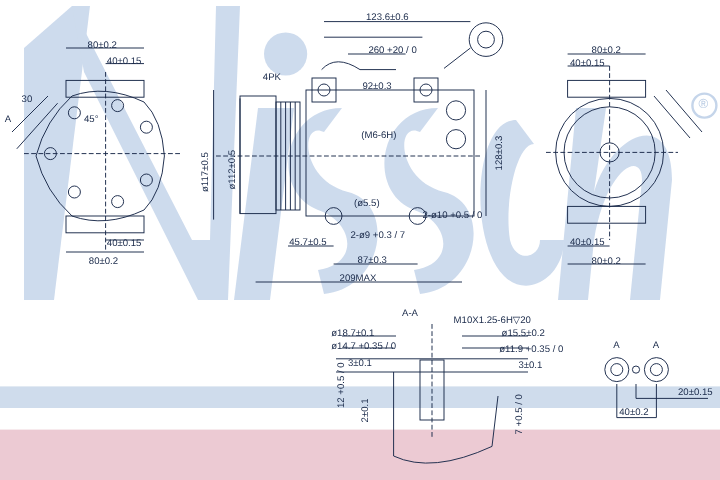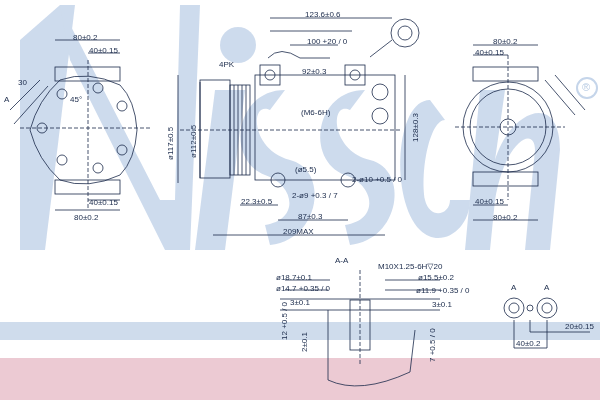--- a/index.html
+++ b/index.html
@@ -135,29 +135,29 @@
 <div class="lbl" style="left:73px;top:33px;">80±0.2</div>
 <div class="lbl" style="left:89px;top:46px;">40±0.15</div>
 <div class="lbl" style="left:18px;top:78px;">30</div>
 <div class="lbl" style="left:70px;top:95px;">45°</div>
 <div class="lbl" style="left:4px;top:95px;">A</div>
 <div class="lbl" style="left:89px;top:198px;">40±0.15</div>
 <div class="lbl" style="left:74px;top:213px;">80±0.2</div>
 
 <div class="lbl" style="left:305px;top:10px;">123.6±0.6</div>
 <div class="lbl" style="left:302px;top:23px;margin-top:44px;">92±0.3</div>
-<div class="lbl" style="left:307px;top:37px;"><span>100</span> <span class="sm">+20 / 0</span></div>
+<div class="lbl" style="left:307px;top:37px;"><span>260</span> <span class="sm">+20 / 0</span></div>
 <div class="lbl" style="left:219px;top:60px;">4PK</div>
 <div class="lbl vert" style="left:166px;top:160px;">ø117±0.5</div>
 <div class="lbl vert" style="left:189px;top:158px;">ø112±0.5</div>
 <div class="lbl" style="left:282px;top:108px;padding-left:19px;">(M6-6H)</div>
 <div class="lbl" style="left:295px;top:165px;">(ø5.5)</div>
 <div class="lbl" style="left:292px;top:191px;"><span>2-ø9</span> <span class="sm">+0.3 / 7</span></div>
 <div class="lbl" style="left:352px;top:175px;"><span>2-ø10</span> <span class="sm">+0.5 / 0</span></div>
-<div class="lbl" style="left:241px;top:197px;">22.3±0.5</div>
+<div class="lbl" style="left:241px;top:197px;">45.7±0.5</div>
 <div class="lbl" style="left:298px;top:212px;">87±0.3</div>
 <div class="lbl" style="left:283px;top:227px;text-align:right;">209MAX</div>
 <div class="lbl vert" style="left:411px;top:142px;">128±0.3</div>
 
 <div class="lbl" style="left:493px;top:37px;">80±0.2</div>
 <div class="lbl" style="left:475px;top:48px;">40±0.15</div>
 <div class="lbl" style="left:475px;top:197px;">40±0.15</div>
 <div class="lbl" style="left:493px;top:213px;">80±0.2</div>
 
 <div class="lbl" style="left:335px;top:256px;text-align:right;">A-A</div>

